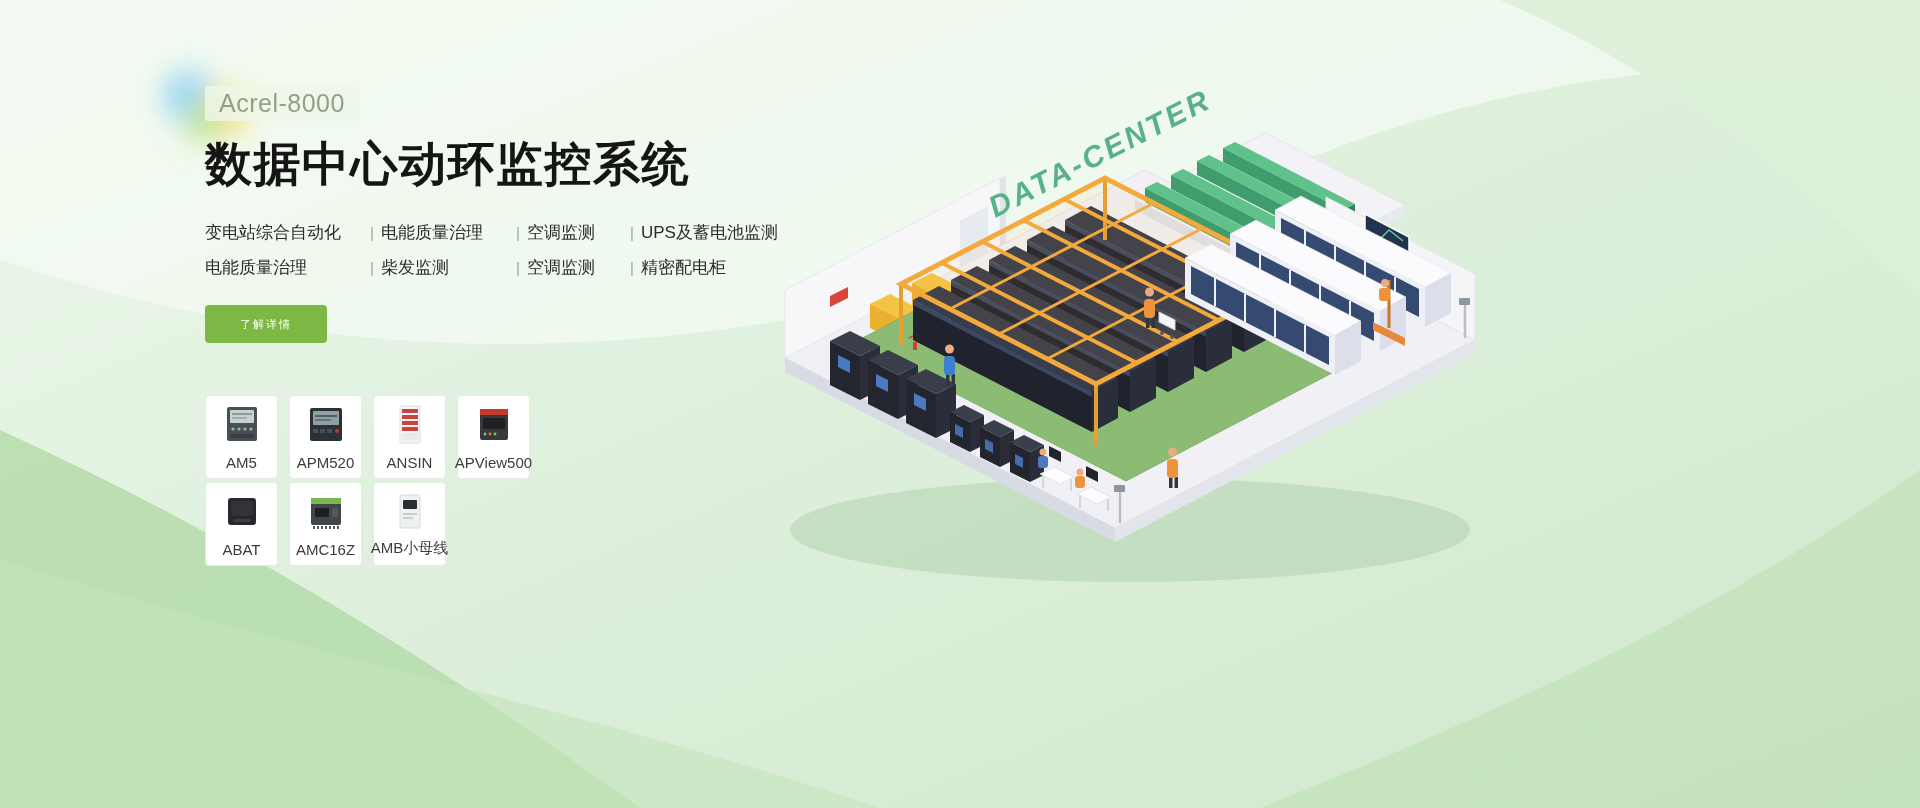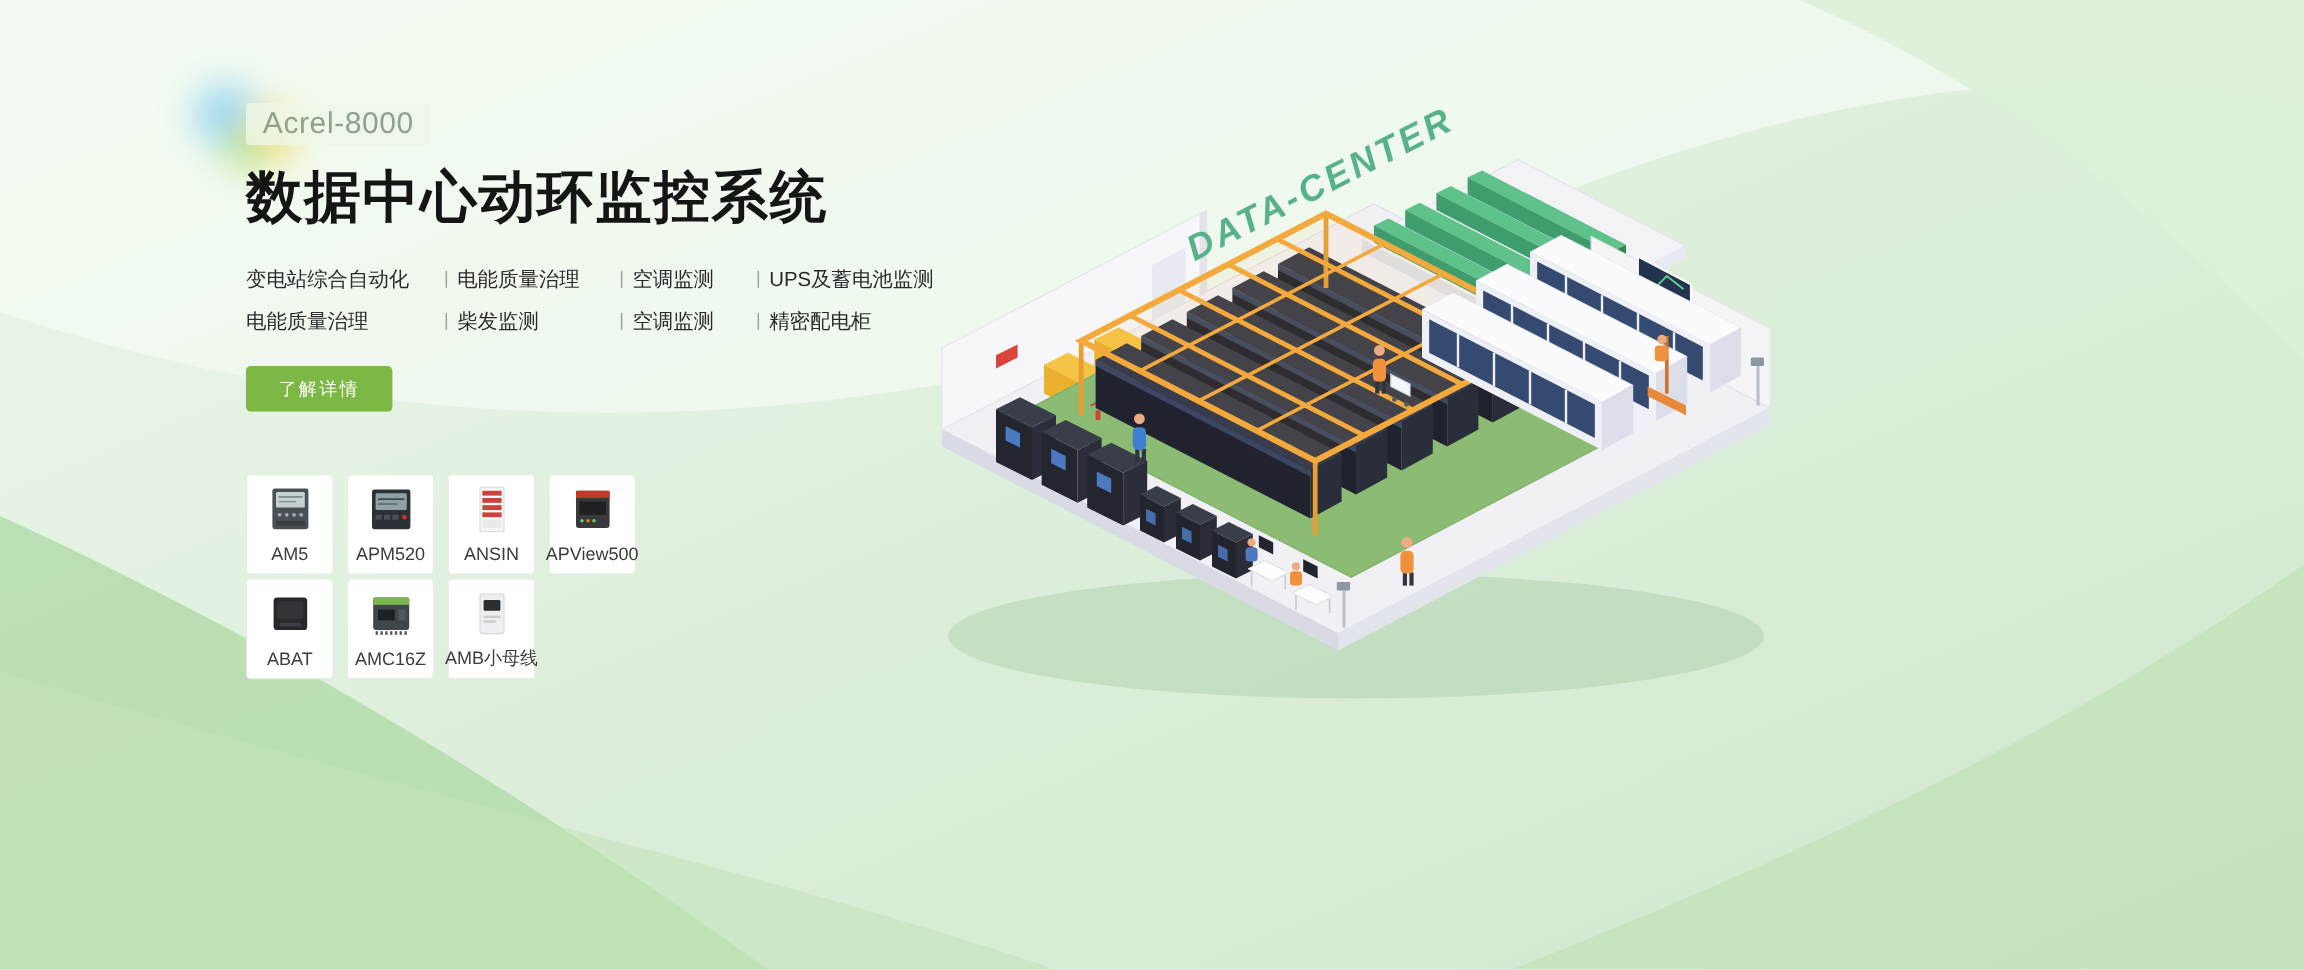--- a/index.html
+++ b/index.html
@@ -18,21 +18,21 @@
     margin:16px 0 0 0;font-size:47px;font-weight:800;color:#151515;letter-spacing:1.5px;line-height:54px;
   }
   .features{
     margin-top:30px;display:grid;grid-template-columns:158px 18px 128px 18px 96px 18px auto;
     row-gap:12px;align-items:center;font-size:17px;color:#2b2b2b;
   }
   .features .sep{color:#9f9f9f;text-align:center;font-size:15px;}
   .cta{
     margin-top:26px;display:inline-block;border:none;cursor:pointer;
     width:122px;height:38px;border-radius:4px;background:#7db844;color:#ffffff;
-    font-size:15px;letter-spacing:2px;font-family:inherit;
+    font-size:11px;letter-spacing:2px;font-family:inherit;
   }
   .cards{
     margin-top:52px;width:330px;display:flex;flex-wrap:wrap;column-gap:11px;row-gap:3px;
   }
   .card{
     box-sizing:border-box;width:73px;height:84px;background:#ffffff;
     border:1px solid #e3ede0;border-radius:4px;display:flex;flex-direction:column;
     align-items:center;justify-content:space-between;padding:8px 2px 7px;cursor:pointer;
   }
   .card-label{font-size:15px;color:#3c3c3c;white-space:nowrap;}

